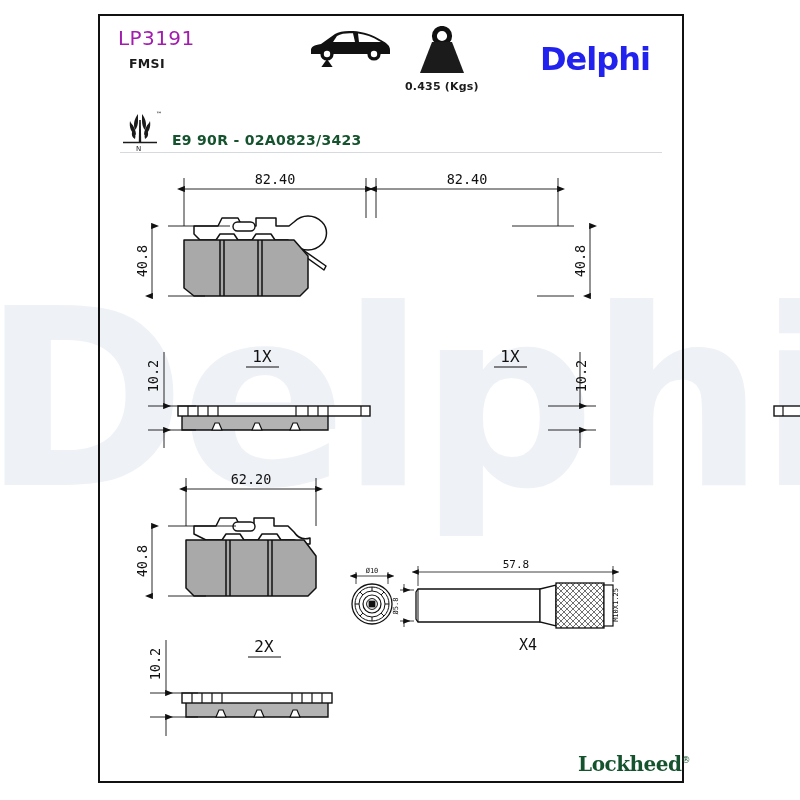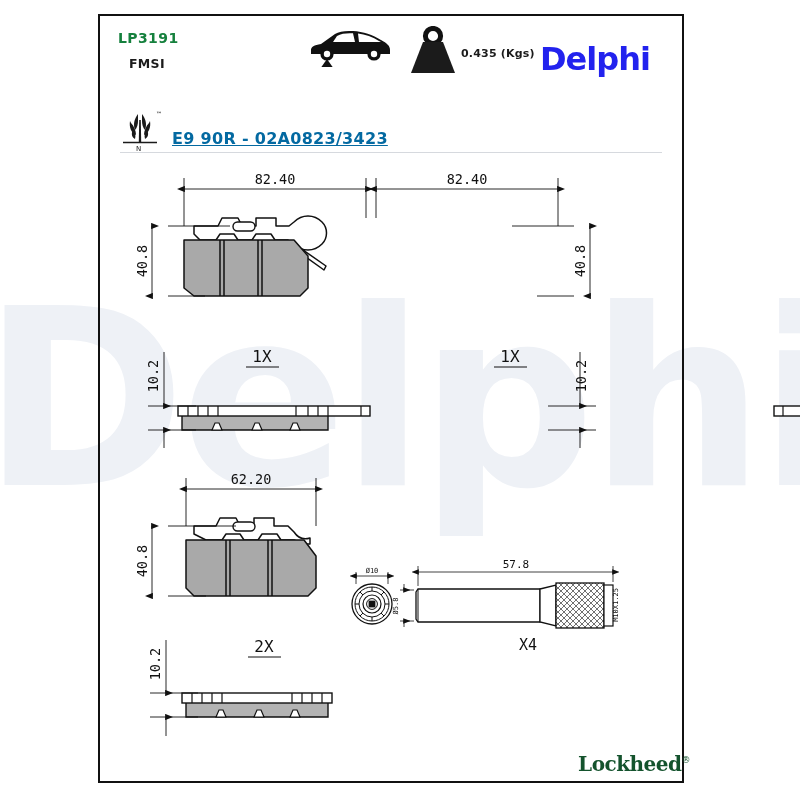--- a/index.html
+++ b/index.html
@@ -35,21 +35,21 @@
     left:98px; top:14px;
     width:586px; height:769px;
     border:2.5px solid #111;
     background:transparent;
     z-index:2;
   }
 
   
   .hdr { position:absolute; left:118px; top:28px; z-index:6; }
   .part-no {
-    font-size:14px; font-weight:bold; color:#15803d;
+    font-size:20px; font-weight:normal; color:#a21caf;
     letter-spacing:0.4px; line-height:20px;
   }
   .fmsi {
     font-size:12.5px; font-weight:bold; color:#1b1b1b;
     margin-top:8px; letter-spacing:0.3px;margin-left:11px;
   }
   .wva {
     font-size:12.5px; font-weight:bold; color:#1b1b1b;
     margin-top:8px; letter-spacing:0.3px;
   }
@@ -60,27 +60,27 @@
   .leaf-wrap { position:relative; width:44px; height:44px; }
   .leaf-tm {
     position:absolute; right:0px; top:2px;
     font-size:6px; color:#222; font-weight:bold;
   }
   .leaf-n {
     position:absolute; left:18px; bottom:-1px;
     font-size:7px; color:#222;
   }
   .homolog-code {
-    font-size:16px; font-weight:bold; color:#0369a1;
-    letter-spacing:0.3px; padding-bottom:4px;text-decoration:underline;
+    font-size:14px; font-weight:bold; color:#14532d;
+    letter-spacing:0.3px; padding-bottom:4px;
   }
   .car-icon { position:absolute; left:305px; top:26px; z-index:6; }
   .weight-block {
     position:absolute; left:405px; top:26px; z-index:6;
-    display:flex; flex-direction:row; align-items:center;
+    display:flex; flex-direction:column; align-items:center;
   }
   .weight-val {
     font-size:11px; font-weight:bold; color:#1b1b1b;
     margin-top:2px; letter-spacing:0.2px;
   }
   .brand {
     position:absolute; left:540px; top:40px; z-index:6;
     font-size:32px; font-weight:bold;
     letter-spacing:-1px;
   }

